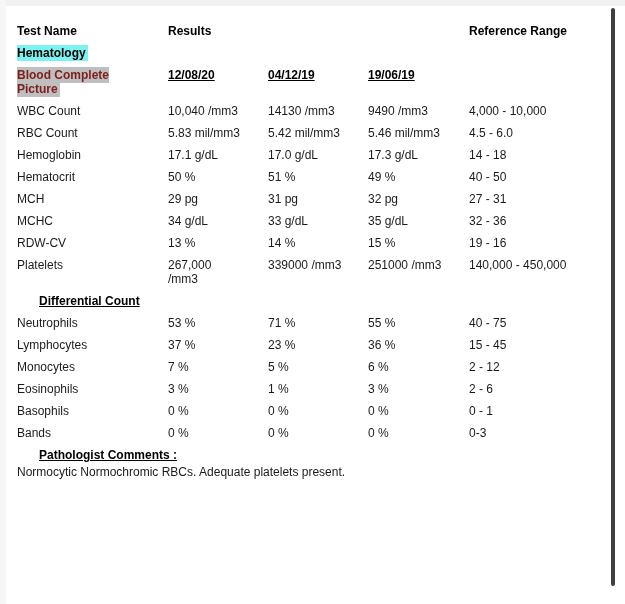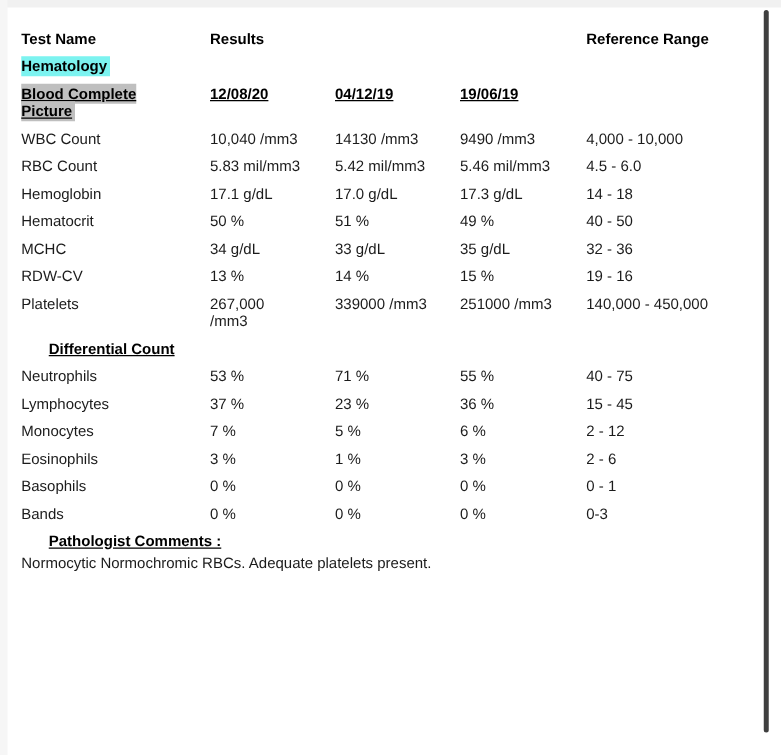--- a/index.html
+++ b/index.html
@@ -52,23 +52,22 @@
   }
   .hl-cyan {
     background: var(--highlight-cyan, #7cf3f0);
     font-weight: bold;
     color: #000;
     padding: 1px 2px 1px 0;
   }
   .hl-gray {
     background: var(--highlight-gray, #bfbfbf);
     font-weight: bold;
-    color: #000000;
+    color: #7f1d1d;
     padding: 1px 2px 1px 0;
-    text-decoration: underline;
   }
   .wrap-narrow { max-width: 112px; }
   .section-label {
     font-weight: bold;
     color: #000;
     text-decoration: underline;
     margin-left: 22px;
   }
   .comment-text { padding-top: 2px; }
   .comments-row td { padding-bottom: 1px; }
@@ -131,20 +130,27 @@
     <td>14 - 18</td>
   </tr>
   <tr>
     <td>Hematocrit</td>
     <td>50 %</td>
     <td>51 %</td>
     <td>49 %</td>
     <td>40 - 50</td>
   </tr>
   <tr>
+    <td>MCH</td>
+    <td>29 pg</td>
+    <td>31 pg</td>
+    <td>32 pg</td>
+    <td>27 - 31</td>
+  </tr>
+  <tr>
     <td>MCHC</td>
     <td>34 g/dL</td>
     <td>33 g/dL</td>
     <td>35 g/dL</td>
     <td>32 - 36</td>
   </tr>
   <tr>
     <td>RDW-CV</td>
     <td>13 %</td>
     <td>14 %</td>

